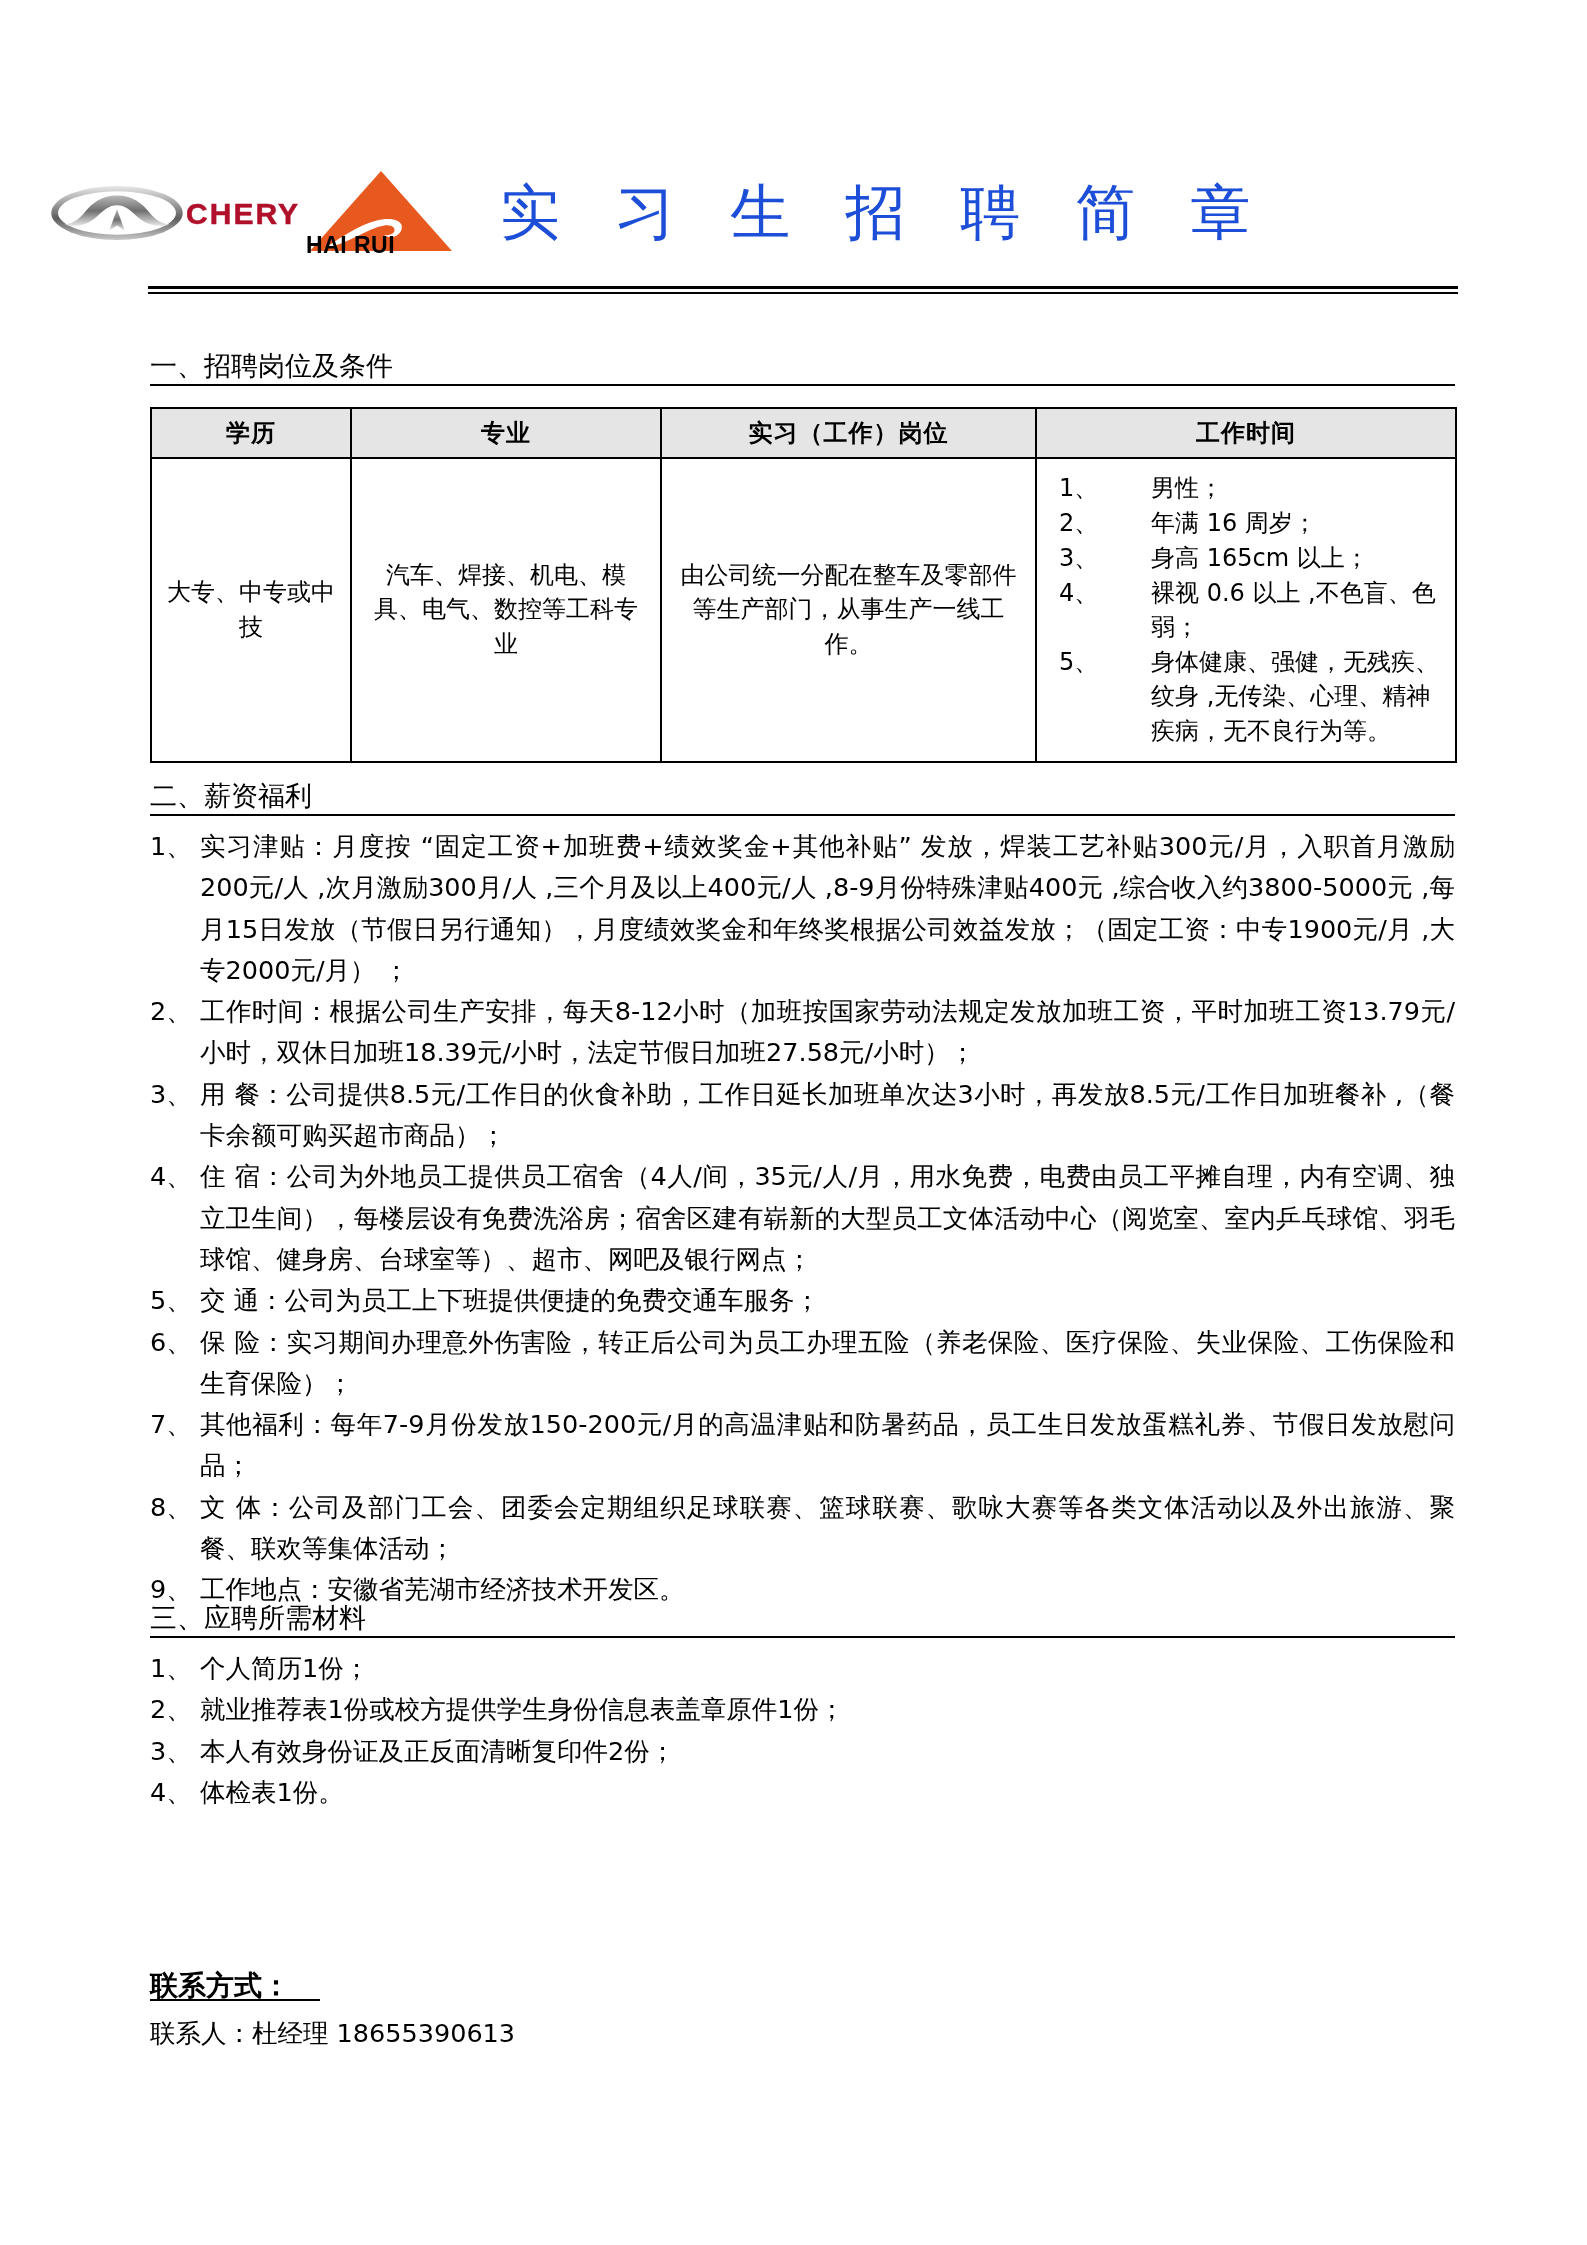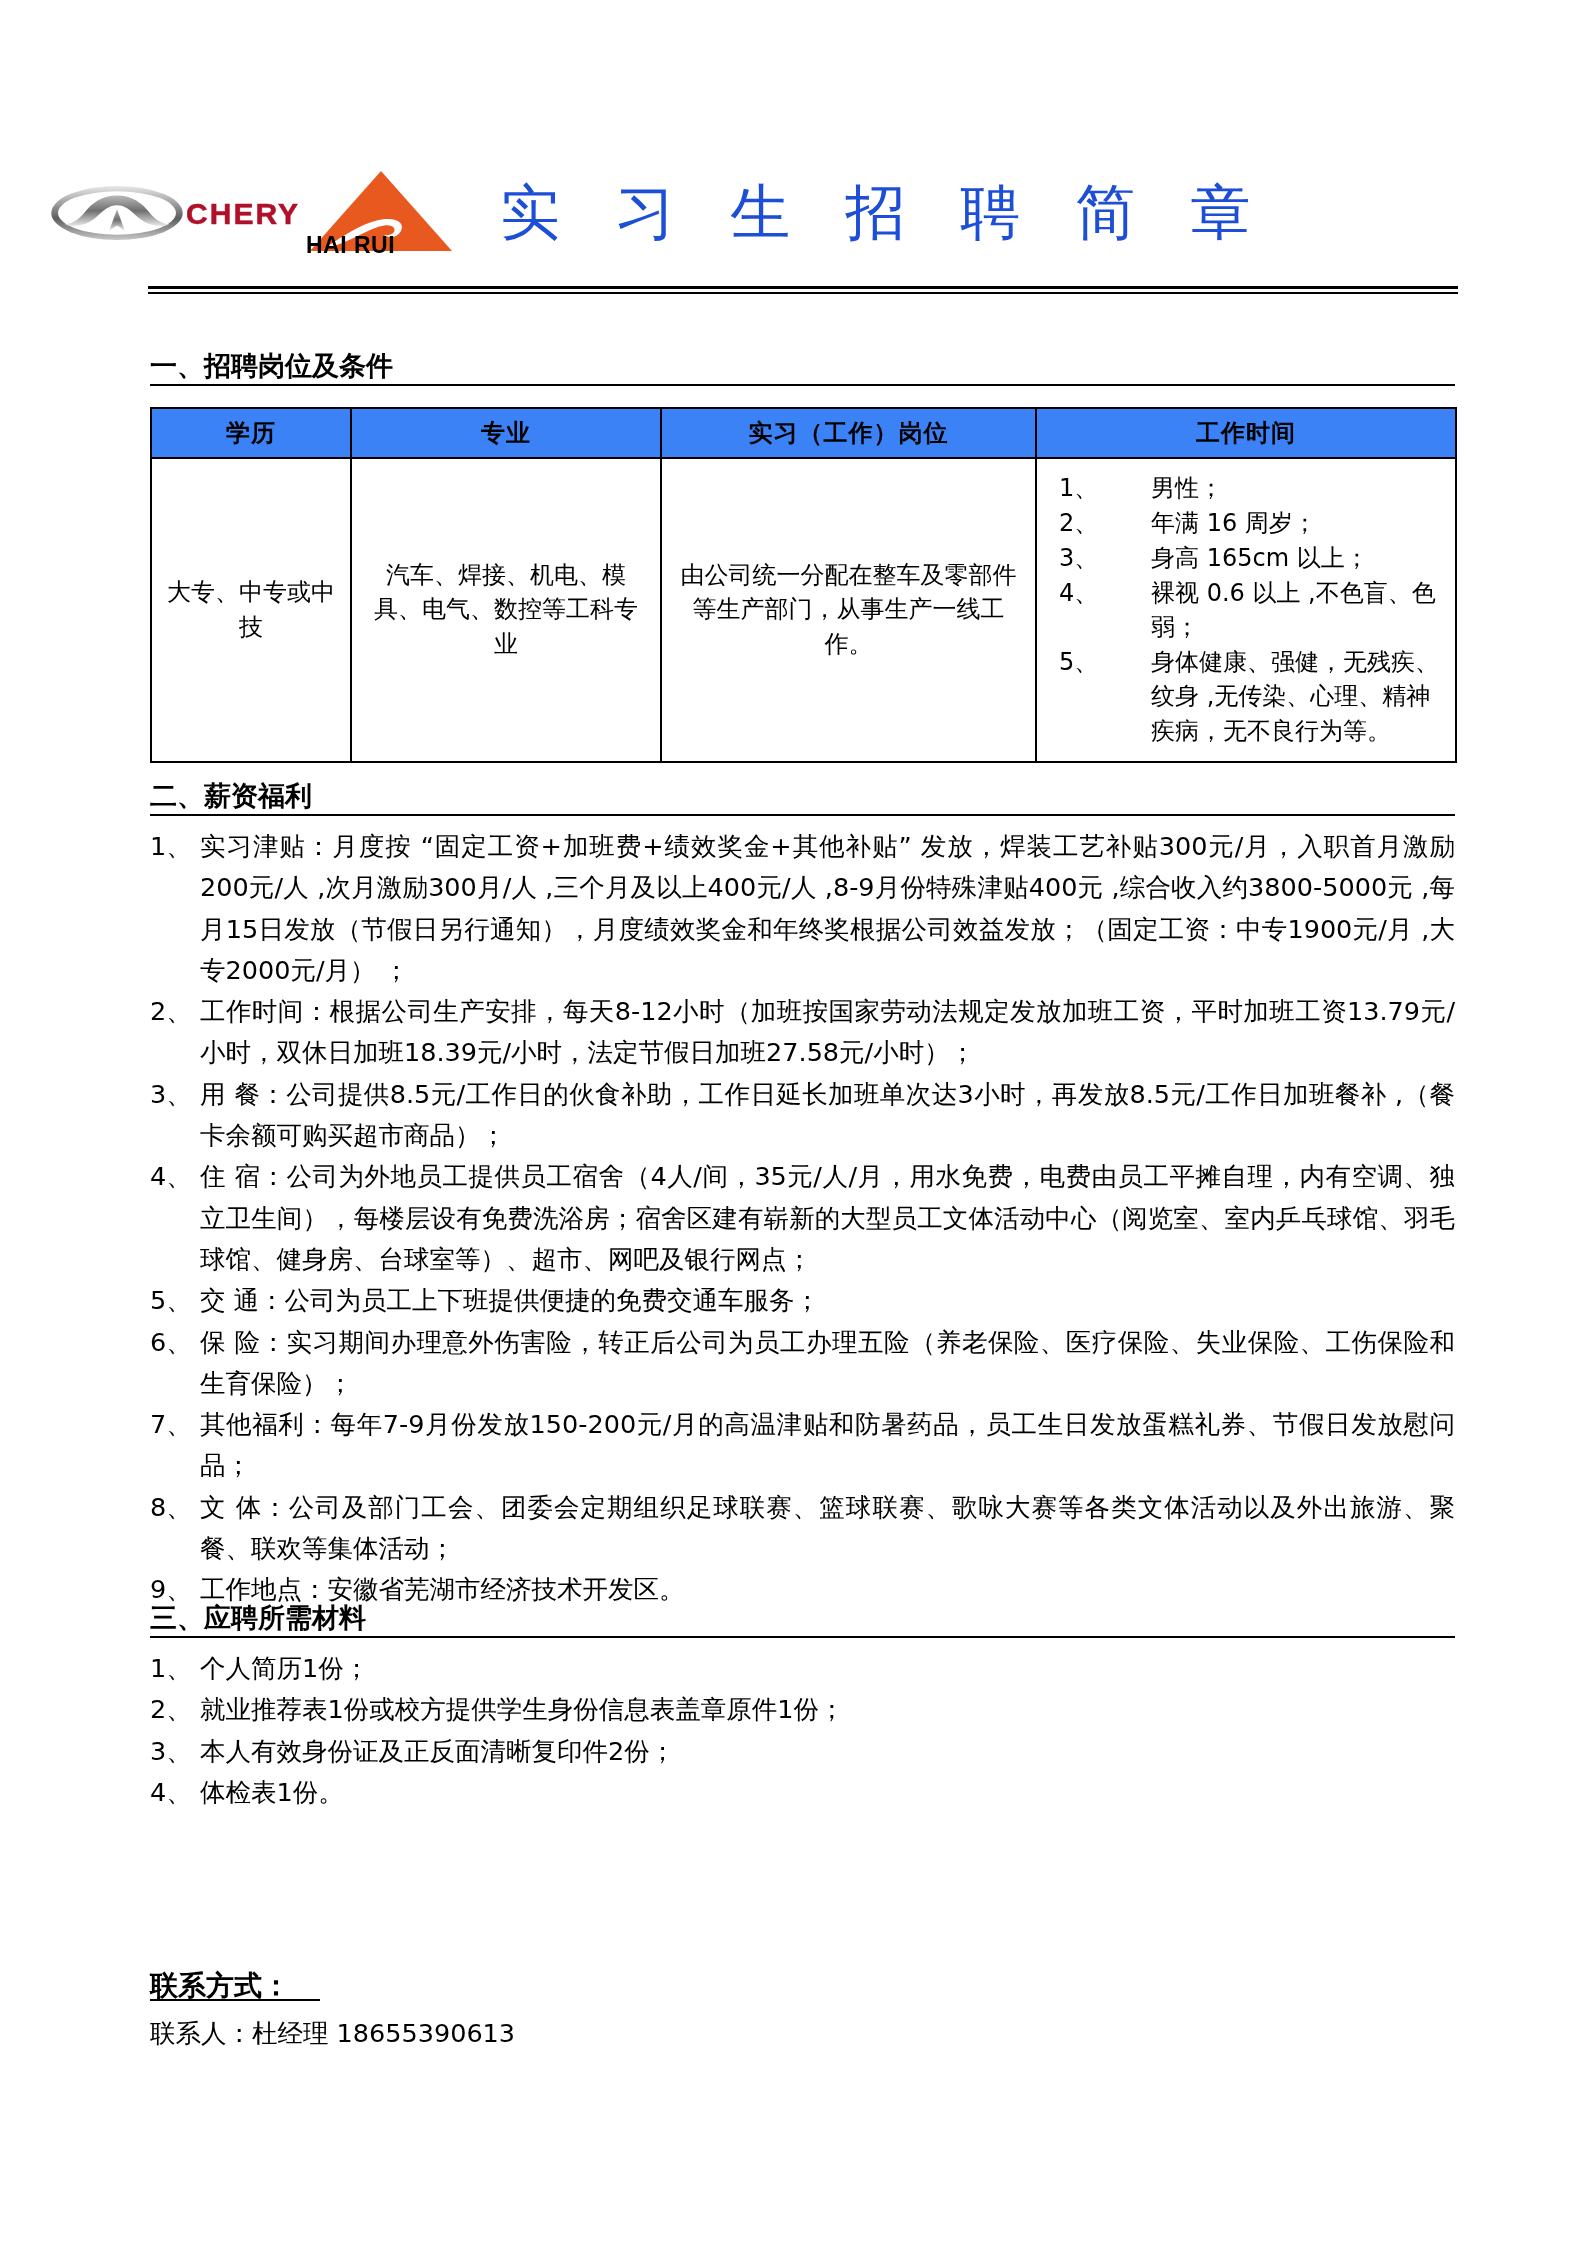--- a/index.html
+++ b/index.html
@@ -99,21 +99,21 @@
     height: 8px;
     border-top: 3px solid #000;
     border-bottom: 2px solid #000;
     box-sizing: border-box;
   }
 
   
   .sec-head {
     position: absolute;
     font-size: 27px;
-    font-weight: bold;
+    font-weight: normal;
     color: #000;
     letter-spacing: 0px;
     white-space: nowrap;
     font-family: "DejaVu Sans", sans-serif;
   }
   .sec-underline {
     position: absolute;
     height: 0;
     border-bottom: 2.5px solid #000;
   }
@@ -127,21 +127,21 @@
     border-collapse: collapse;
     table-layout: fixed;
     font-family: "DejaVu Sans", sans-serif;
   }
   .rec-table th, .rec-table td {
     border: 2.5px solid #000;
     padding: 0;
     vertical-align: middle;
   }
   .rec-table th {
-    background: #3b82f6;
+    background: #e5e5e5;
     height: 48px;
     font-size: 24px;
     font-weight: bold;
     text-align: center;
     letter-spacing: 1px;
   }
   .rec-table td {
     height: 262px;
     font-size: 24px;
     font-weight: 400;

